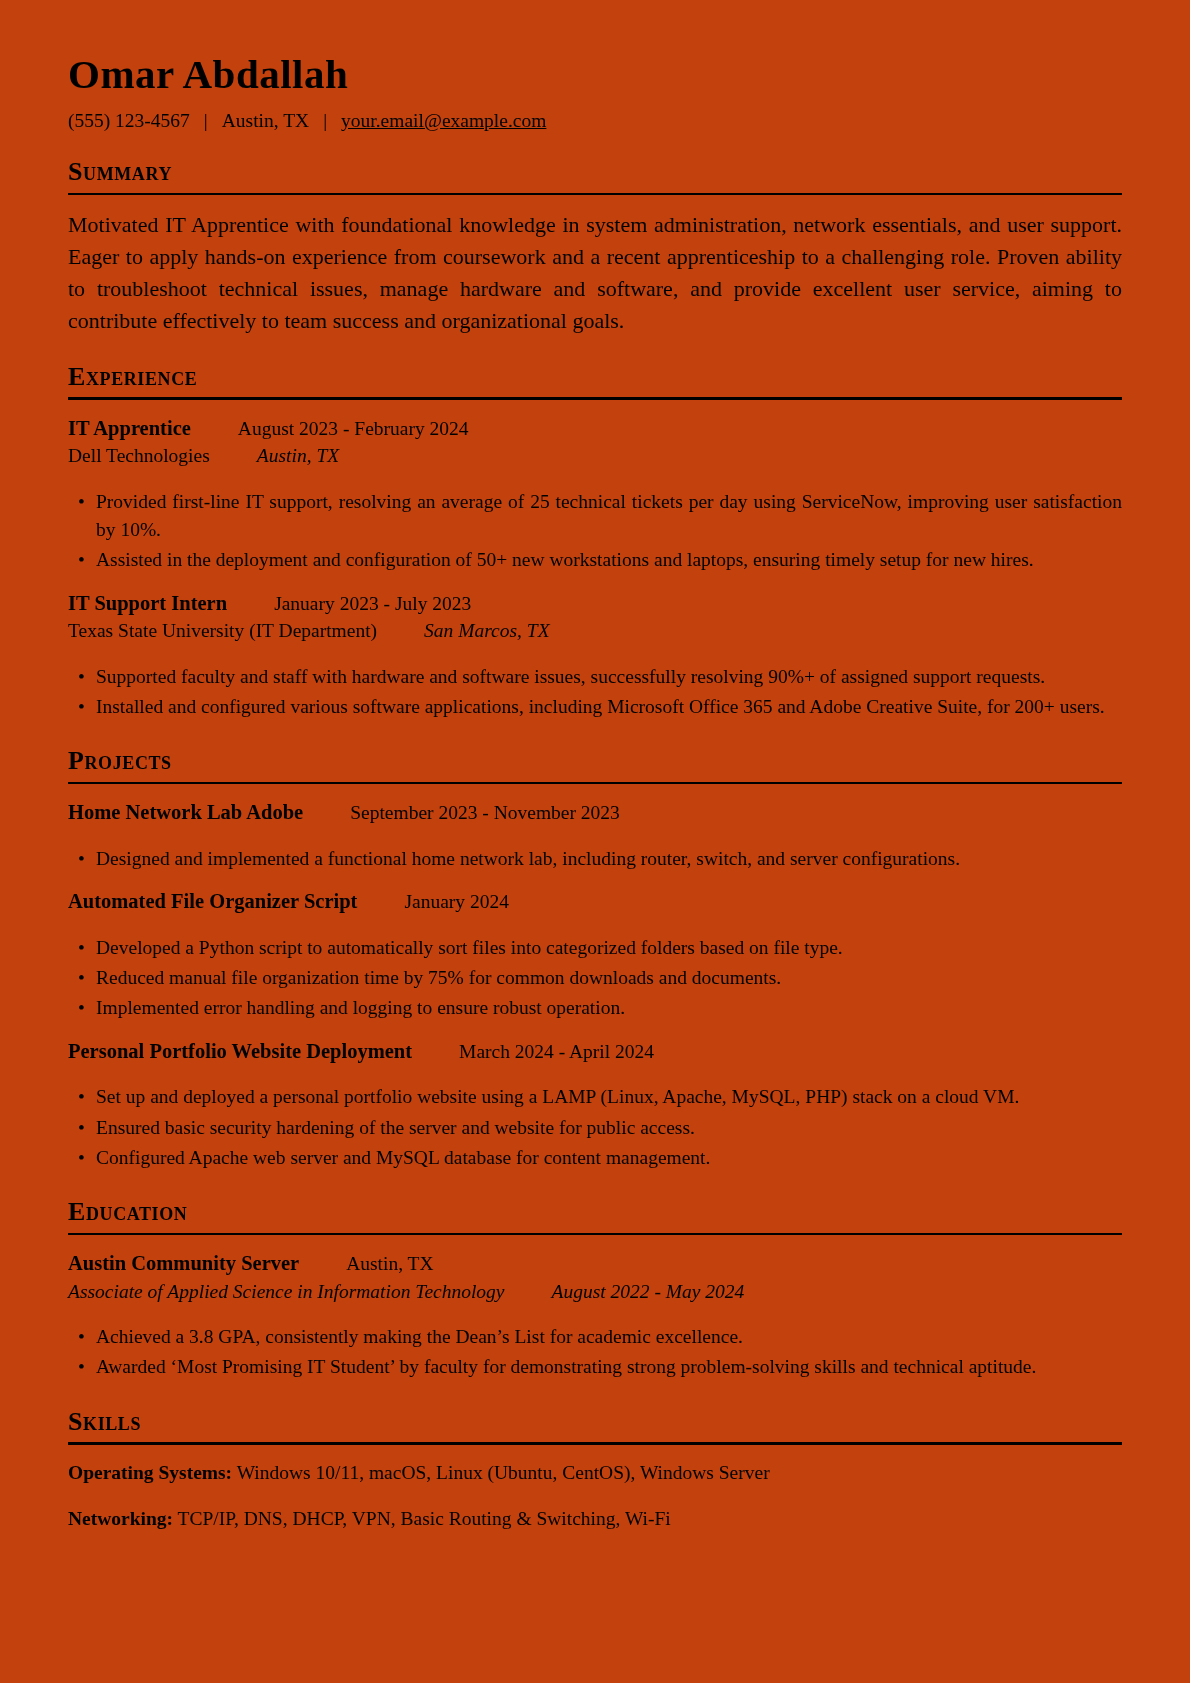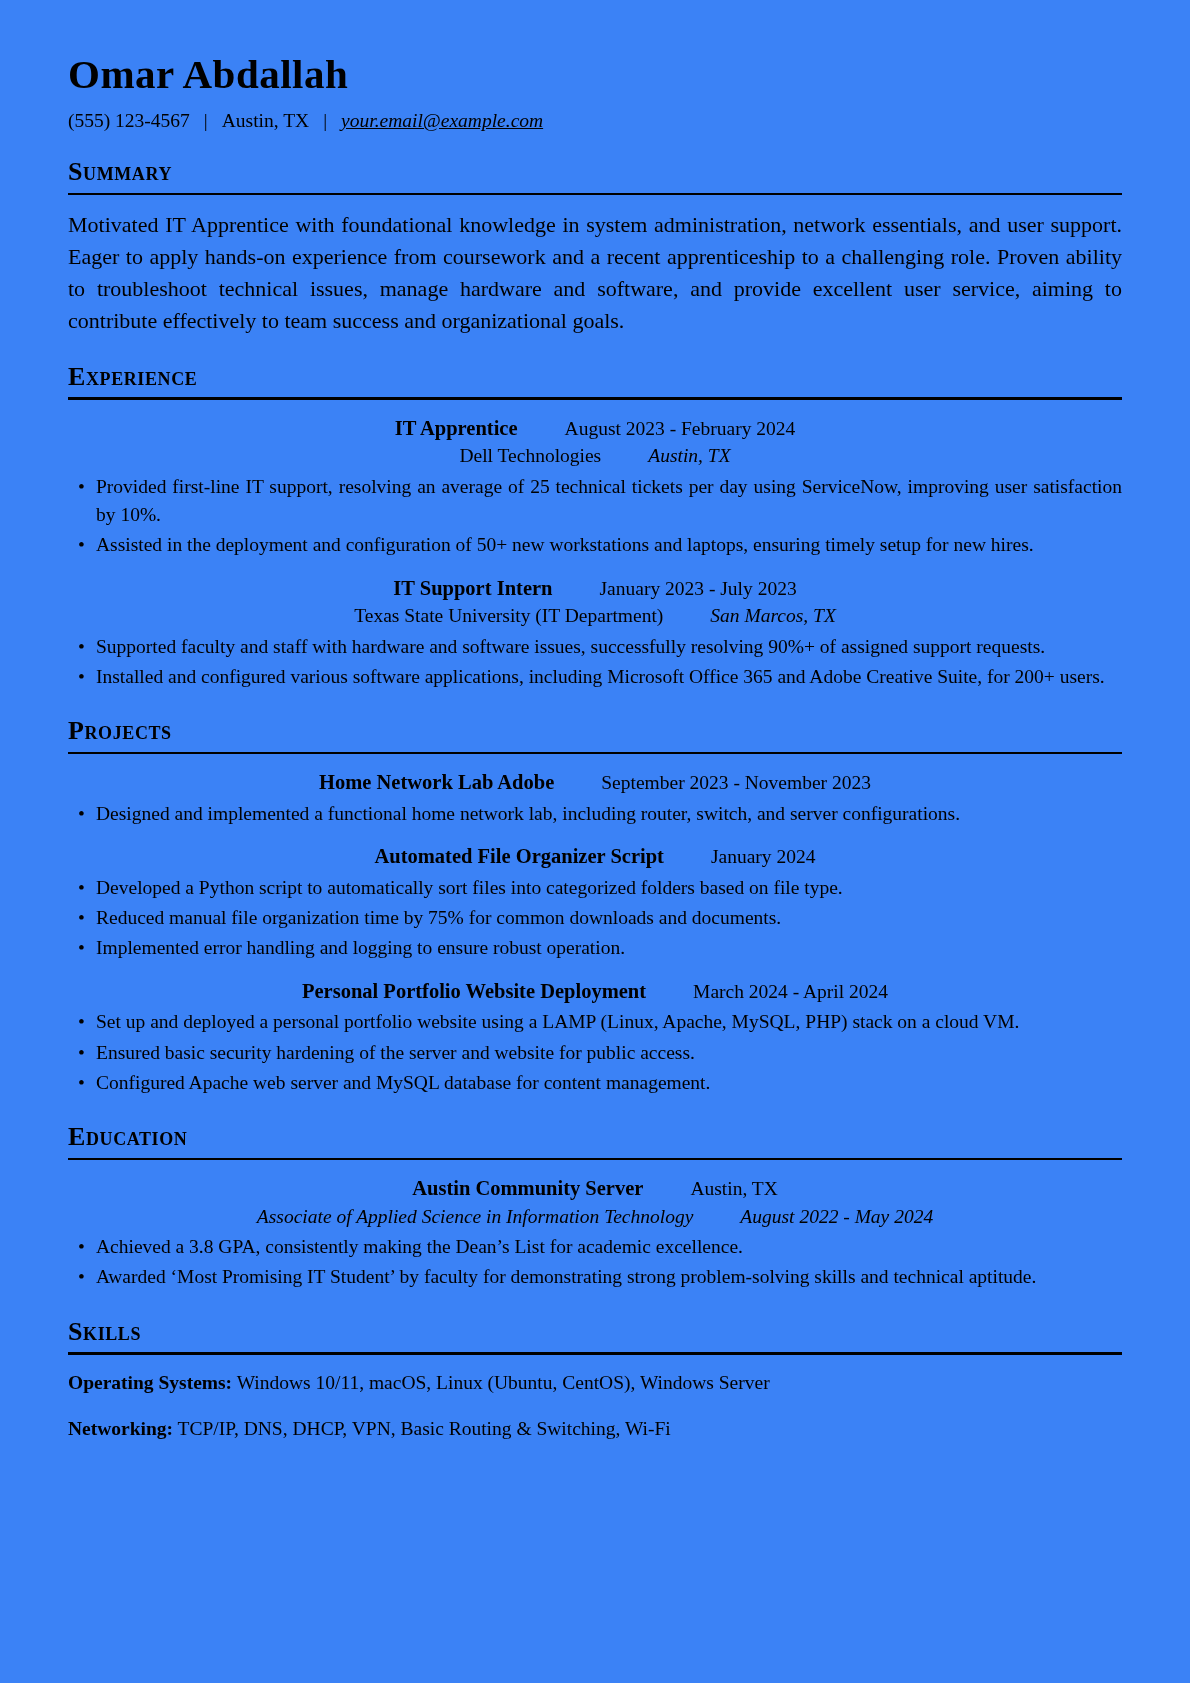--- a/index.html
+++ b/index.html
@@ -1,21 +1,21 @@
 <!DOCTYPE html>
 <html><head>
 <meta charset="utf-8">
 <style>
   * { margin: 0; padding: 0; box-sizing: border-box; }
   html, body { background: #888; }
   .page {
     width: 1190px;
     height: 1683px;
     margin: 0 auto;
-    background: #3b82f6;
+    background: #c2410c;
     color: #000000;
     font-family: "Liberation Serif", "DejaVu Serif", serif;
     padding: 50px 68px 0 68px;
     overflow: hidden;
   }
   
   .name {
     font-size: 41px;
     font-weight: 700;
     letter-spacing: 0.5px;
@@ -26,21 +26,20 @@
     margin-bottom: 6px;
   }
   .contact .sep {
     display: inline-block;
     margin: 0 14px;
   }
   .contact a.email {
     color: #000000;
     text-decoration: underline;
     cursor: pointer;
-    font-style: italic;
   }
   
   h2.sec {
     font-variant: small-caps;
     font-weight: 700;
     font-size: 26px;
     letter-spacing: 0.6px;
     margin-top: 26px;
     line-height: 1.1;
   }
@@ -53,36 +52,36 @@
   .body-text {
     font-size: 22px;
     line-height: 1.45;
     text-align: justify;
   }
   
   .entry { margin-bottom: 14px; }
   .entry:last-child { margin-bottom: 0; }
   .erow {
     display: flex;
-    justify-content: center;
+    justify-content: flex-start;
     align-items: baseline;
     font-size: 19.5px;
     line-height: 1.4;
     gap: 47px;
   }
   .erow .etitle { font-weight: 700; font-size: 20.5px; }
   .erow .edates { font-weight: 400; }
   .erow .eorg { font-weight: 400; }
   .erow .eloc-italic { font-style: italic; }
   .erow .edeg-italic { font-style: italic; }
   .erow .edates-italic { font-style: italic; }
   
   ul.bullets {
     list-style: none;
-    margin-top: 3px;
+    margin-top: 18px;
   }
   ul.bullets li {
     position: relative;
     padding-left: 28px;
     font-size: 19.5px;
     line-height: 1.45;
     text-align: justify;
     margin-top: 2px;
   }
   ul.bullets li::before {

